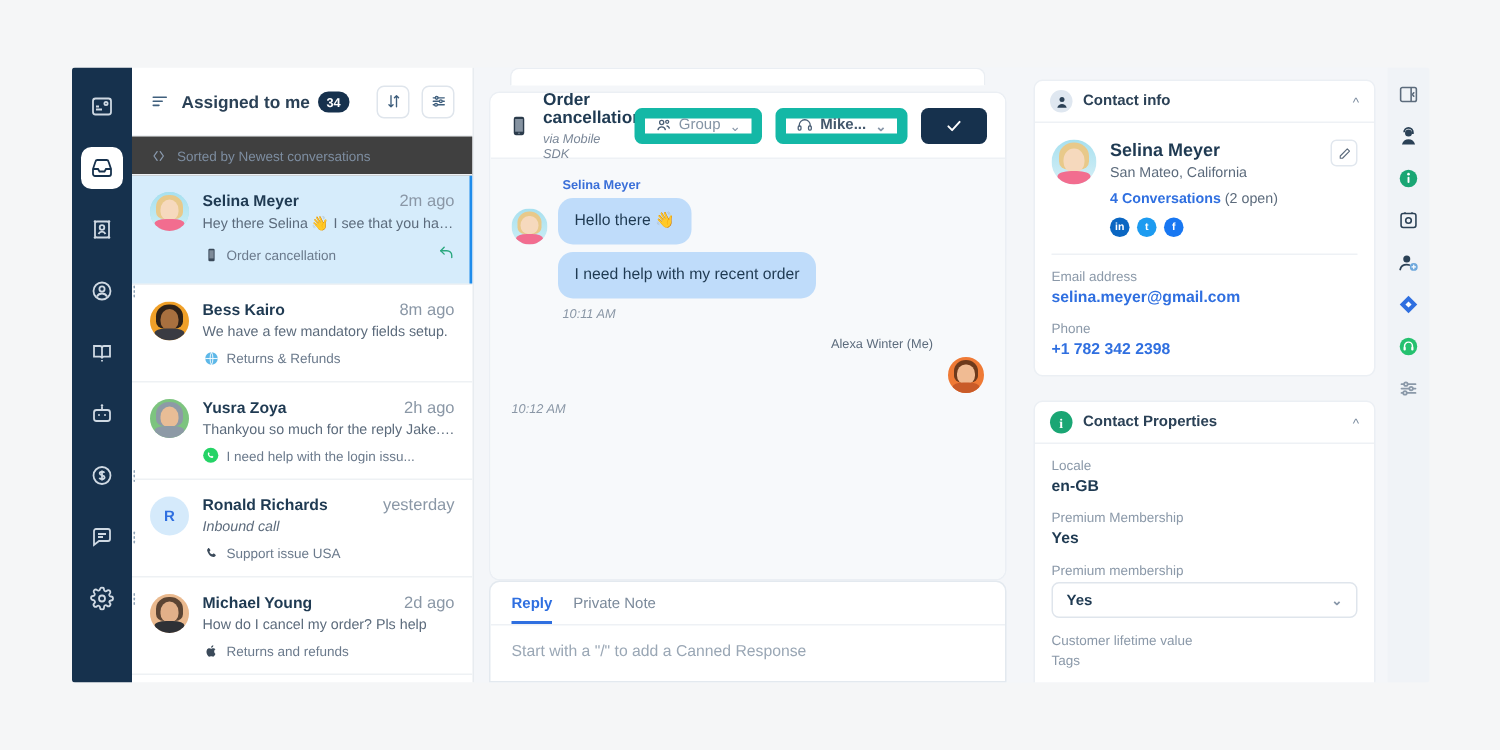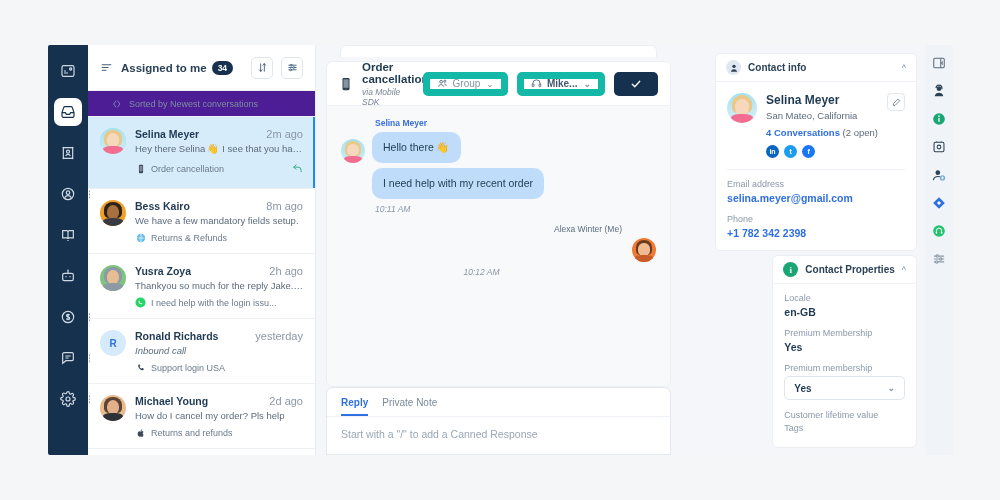--- a/index.html
+++ b/index.html
@@ -66,21 +66,21 @@
     display: inline-block;
   }
   .icon-btn {
     width: 22px; height: 22px; border: 1px solid #dfe5ec; border-radius: 5px;
     background: #fff; display: flex; align-items: center; justify-content: center;
     color: #3f5f7d;
   }
   .icon-btn svg { width: 11px; height: 11px; }
   .cl-sort {
     height: 26px; display: flex; align-items: center; gap: 7px;
-    padding: 0 24px; background: #4c1d95;
+    padding: 0 13px; background: #404040;
     font-size: 9px; color: #7d8da0; border-bottom: 1px solid #eef1f4;
   }
   .cl-sort svg { width: 10px; height: 10px; color: #8a9aae; flex: 0 0 10px;}
   .cl-items { flex: 1; overflow: hidden; }
   .conv {
     display: flex; gap: 9px; padding: 11px 12px 10px 12px;
     border-bottom: 1px solid #eef1f4;
     position: relative;
   }
   .conv.selected { background: #d6ecfb; }
@@ -162,40 +162,39 @@
   .m-row.right { justify-content: flex-end; align-items: flex-start; }
   .m-av { width: 24px; height: 24px; border-radius: 50%; flex: 0 0 24px; overflow: hidden; }
   .bubble {
     max-width: 215px; border-radius: 10px; padding: 8px 11px;
     font-size: 10.5px; line-height: 1.45; color: #234;
   }
   .bubble.in { background: #bfdcfa; color: #1f3a52; }
   .bubble.out { background: #fff; color: #2b3f55; box-shadow: 0 1px 2px rgba(30,50,80,.09); position: relative; padding-bottom: 13px;}
   .ticks { position: absolute; right: 9px; bottom: 5px; color: #6aa9e0; font-size: 9px; }
   .m-time { font-size: 8.5px; color: #8a97a6; font-style: italic; margin: 2px 0 10px 34px; }
-  .m-time.right { text-align: center; margin-left: 0; margin-right: 34px; }
+  .m-time.right { text-align: left; margin-left: 0; margin-right: 34px; }
 
   .reply-box {
     background: #fff; border: 1px solid #e3e9ef; border-radius: 7px 7px 0 0;
     margin: 0 0 0 0; flex: 0 0 auto; overflow: hidden;
   }
   .rb-tabs { display: flex; gap: 14px; padding: 9px 14px 0 14px; }
   .rb-tab { font-size: 10px; color: #7b8a9b; padding-bottom: 6px; }
   .rb-tab.active { color: #2f6fe0; font-weight: 700; border-bottom: 2px solid #2f6fe0; }
   .rb-input {
     padding: 11px 14px 14px 14px; font-size: 10.5px; color: #9aa7b5;
     border-top: 1px solid #eef1f5;
   }
 
   
   .rightcol {
     width: 244px; flex: 0 0 244px; background: #f4f6f9;
-    padding: 8px 8px 0 8px; display: flex; flex-direction: column; gap: 4px;
+    padding: 8px 8px 0 8px; display: flex; flex-direction: column; gap: 16px;
     overflow: hidden;
-    align-items: flex-end;
   }
   .card { background: #fff; border-radius: 6px; border: 1px solid #ebeff4; overflow: hidden; flex: 0 0 auto;}
   .card-head {
     height: 28px; display: flex; align-items: center; gap: 7px; padding: 0 10px;
     border-bottom: 1px solid #eef1f5;
   }
   .card-head .ttl { font-size: 10px; font-weight: 700; color: #2b4156; flex: 1; }
   .chev { color: #7d8da0; font-size: 9px; }
   .badge-ico { width: 15px; height: 15px; border-radius: 50%; display:flex; align-items:center; justify-content:center; flex:0 0 15px;}
   .contact-body { padding: 11px 11px 11px 11px; display: flex; gap: 9px; }
@@ -465,21 +464,21 @@
             <div class="conv-name">Ronald Richards</div>
             <div class="conv-time">yesterday</div>
           </div>
           <div class="conv-snip italic">Inbound call</div>
           <div class="conv-row3">
             <span class="chan-ico">
               <svg viewBox="0 0 24 24" width="10" height="10" fill="#3b4a5a">
                   <path d="M6.6 3.5c.5-.4 1.2-.3 1.6.2l1.8 2.4c.3.5.3 1.1-.1 1.5l-1 1c-.2.2-.2.5-.1.8.9 1.7 2.2 3 3.9 3.9.3.1.6.1.8-.1l1-1c.4-.4 1-.4 1.5-.1l2.4 1.8c.5.4.6 1.1.2 1.6l-1.2 1.4c-.5.6-1.3.8-2 .6C10.8 17.3 6.7 13.2 5 7.1c-.2-.7 0-1.5.6-2l1-1.6z"></path>
                 </svg>
             </span>
-            <span class="conv-chan">Support login USA</span>
+            <span class="conv-chan">Support issue USA</span>
           </div>
         </div>
       </div>
 
       <div class="conv">
         <div class="avatar">
           <div class="ph">
               <div class="bg" style="background:#eab98e"></div>
               <div class="hair" style="background:#5b4433"></div>
               <div class="head" style="background:#e2b089"></div>

